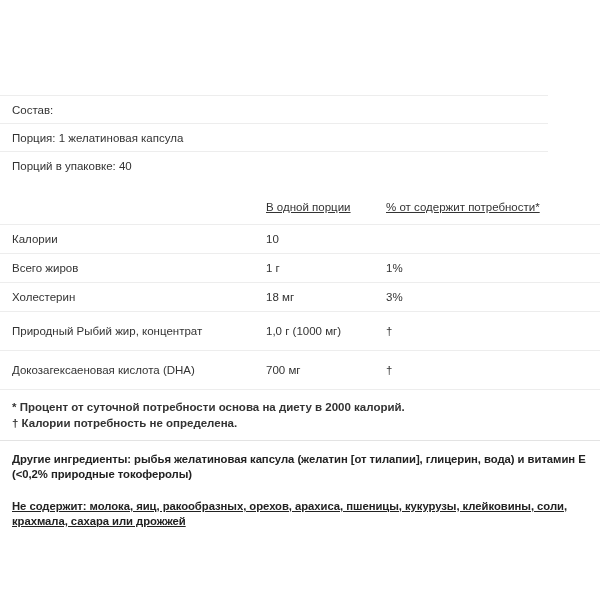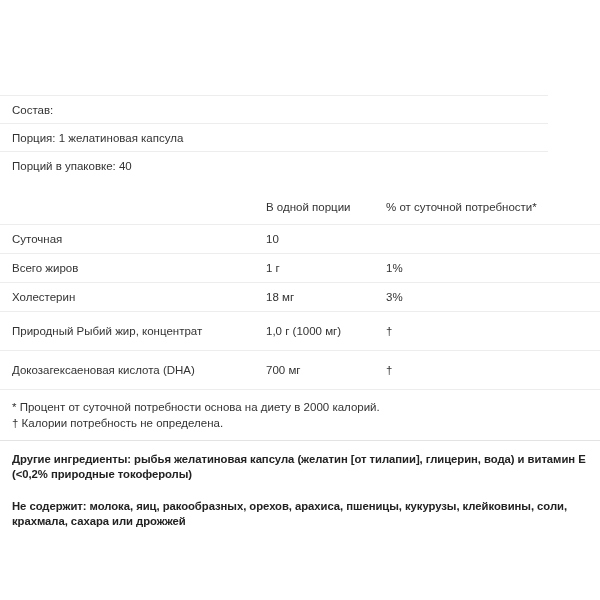--- a/index.html
+++ b/index.html
@@ -68,20 +68,21 @@
   }
   .facts-table th:first-child,
   .facts-table td:first-child {
     padding-left: 12px;
   }
   .facts-table thead th {
     border-top: none;
     padding-top: 9px;
     padding-bottom: 9px;
     color: #333333;
+    text-decoration: underline;
   }
   .facts-table tbody tr.tall td {
     padding-top: 12px;
     padding-bottom: 11px;
   }
   .dagger {
     font-size: 12px;
     line-height: 15px;
   }
 
@@ -89,39 +90,41 @@
   .footnotes {
     padding: 9px 12px 9px 12px;
     border-top: 1px solid #ededed;
     font-size: 11.5px;
     line-height: 16px;
     color: #333333;
   }
   .footnotes .fn-line {
     display: block;
     white-space: nowrap;
+    font-weight: bold;
   }
 
   
   .rule {
     height: 1px;
     background: #e3e3e3;
     margin: 0;
     width: 600px;
   }
   .bold-block {
     padding: 11px 12px 0 12px;
     font-size: 11.3px;
     font-weight: bold;
     line-height: 15px;
     color: #222222;
     letter-spacing: -0.05px;
   }
   .bold-block.second {
     padding-top: 17px;
+    text-decoration: underline;
   }
   .bold-block.third {
     padding-top: 18px;
   }
   .bottom-fill {
     flex: 1 1 auto;
   }
 </style>
 </head>
 <body>
@@ -147,26 +150,26 @@
   <table class="facts-table">
     <colgroup>
       <col class="c-name">
       <col class="c-amount">
       <col class="c-dv">
     </colgroup>
     <thead>
       <tr>
         <th></th>
         <th>В одной порции</th>
-        <th>% от суточной потребности*</th>
+        <th>% от содержит потребности*</th>
       </tr>
     </thead>
     <tbody>
       <tr>
-        <td>Суточная</td>
+        <td>Калории</td>
         <td>10</td>
         <td></td>
       </tr>
       <tr>
         <td>Всего жиров</td>
         <td>1 г</td>
         <td>1%</td>
       </tr>
       <tr>
         <td>Холестерин</td>

